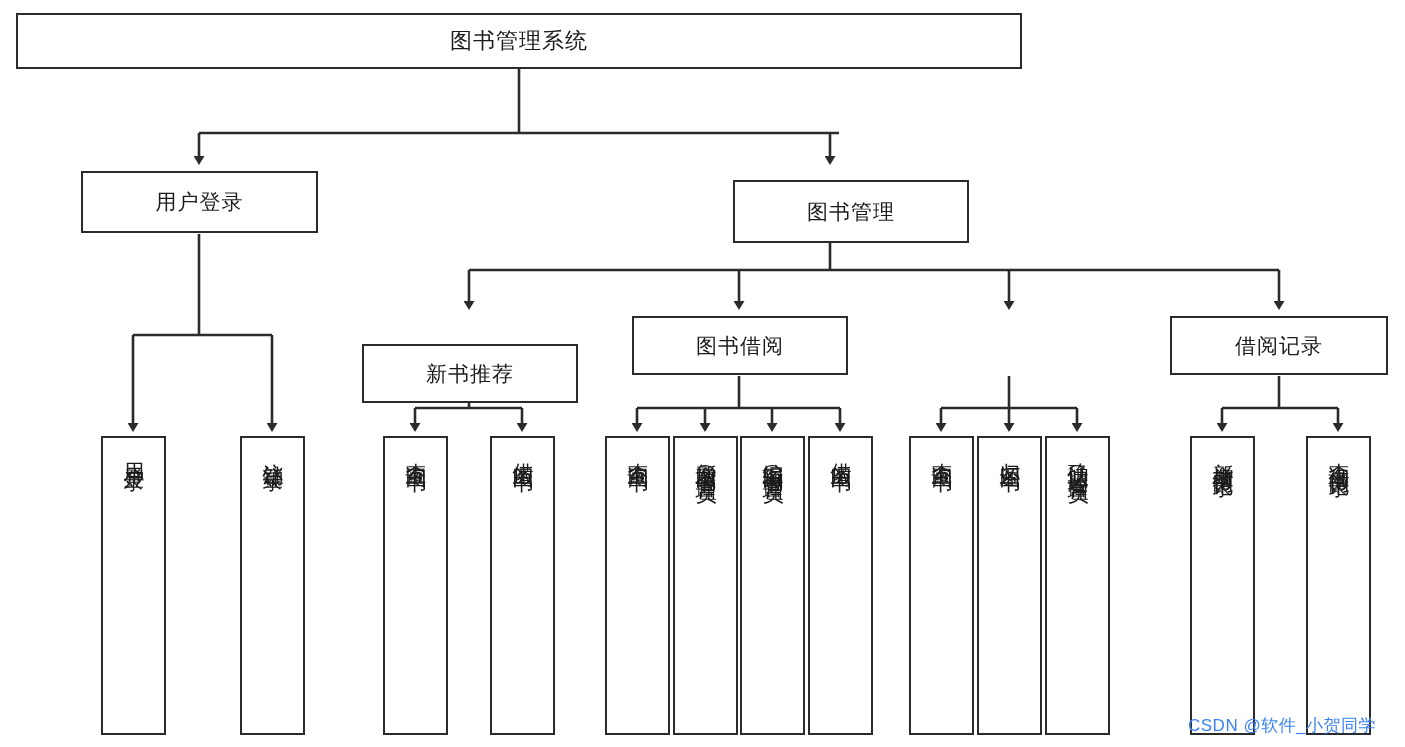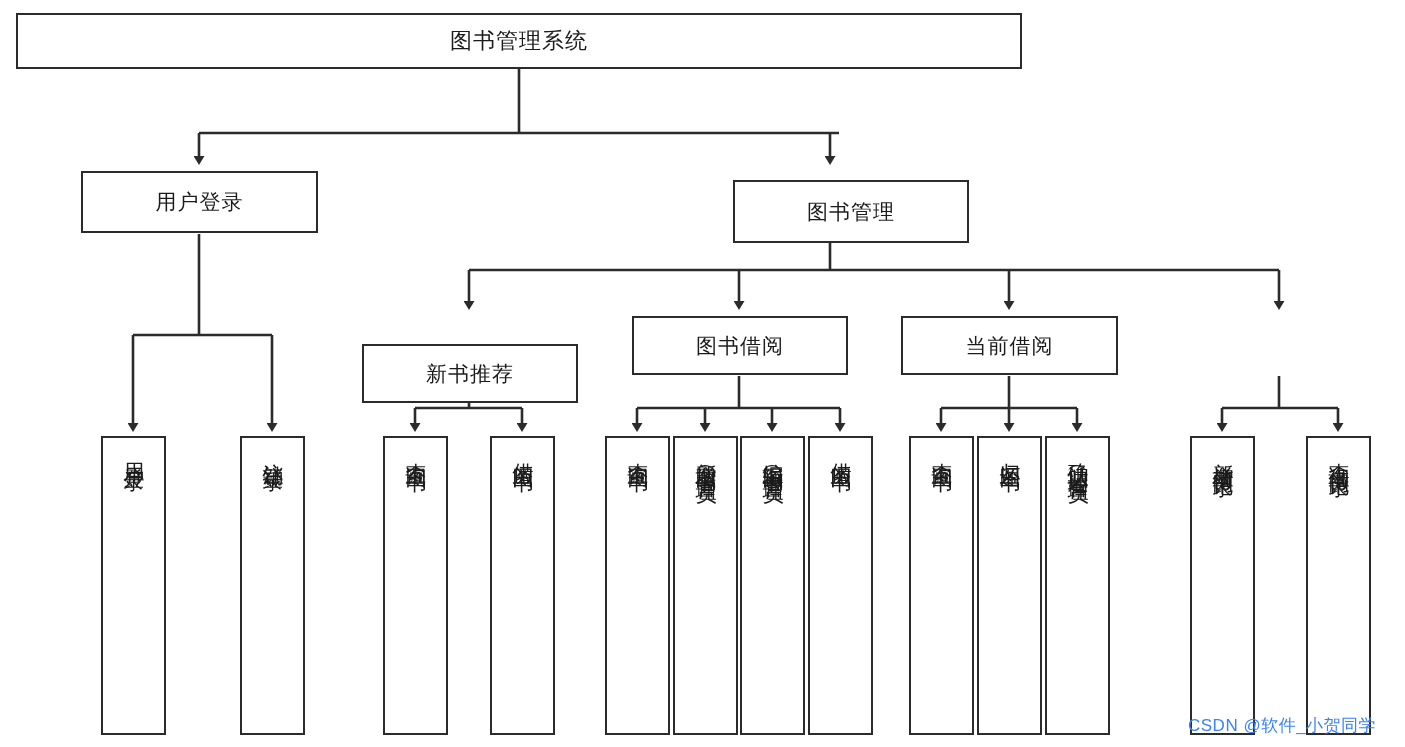--- a/index.html
+++ b/index.html
@@ -137,24 +137,24 @@
   </div>
 
   <div class="node h" style="left:362px; top:316px; width:216px; height:59px;margin-top:28px;">
     <span class="label">新书推荐</span>
   </div>
 
   <div class="node h" style="left:632px; top:316px; width:216px; height:59px;">
     <span class="label">图书借阅</span>
   </div>
 
-  <div class="node h" style="left:901px; top:316px; width:217px; height:59px;">
-    <span class="label">当前借阅</span>
-  </div>
-
+
+  <div class="node h" style="left:1170px; top:316px; width:218px; height:59px;">
+    <span class="label">借阅记录</span>
+  </div>
 
   <div class="node v" style="left:101px; top:436px; width:65px; height:299px;">
     <span class="label">用户登录</span>
   </div>
 
   <div class="node v" style="left:240px; top:436px; width:65px; height:299px;">
     <span class="label">注销登录</span>
   </div>
 
   <div class="node v" style="left:383px; top:436px; width:65px; height:299px;">

